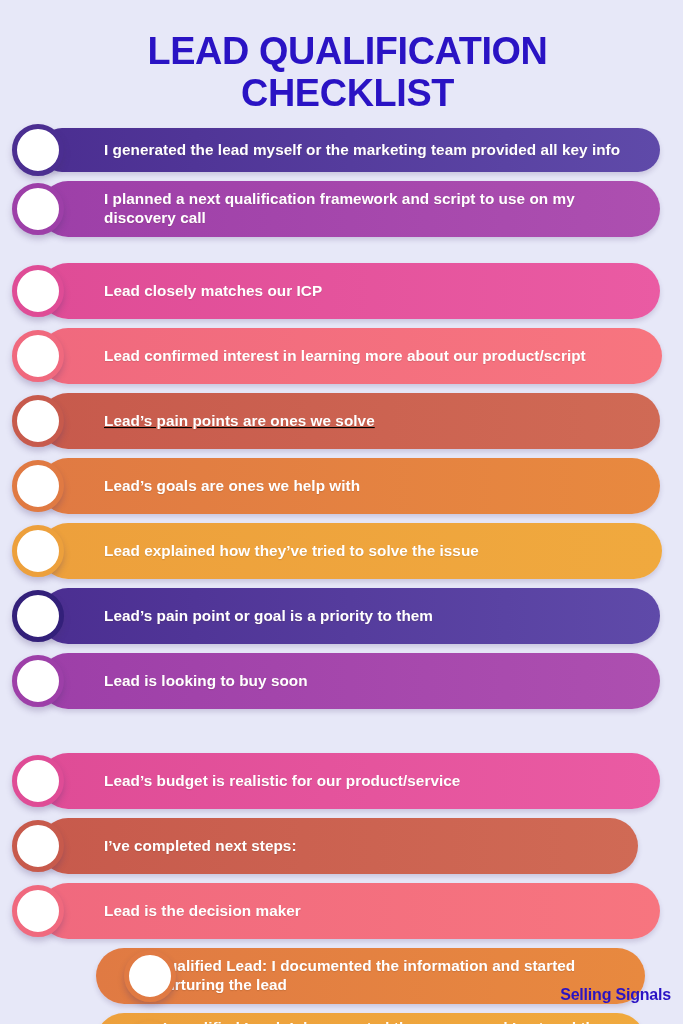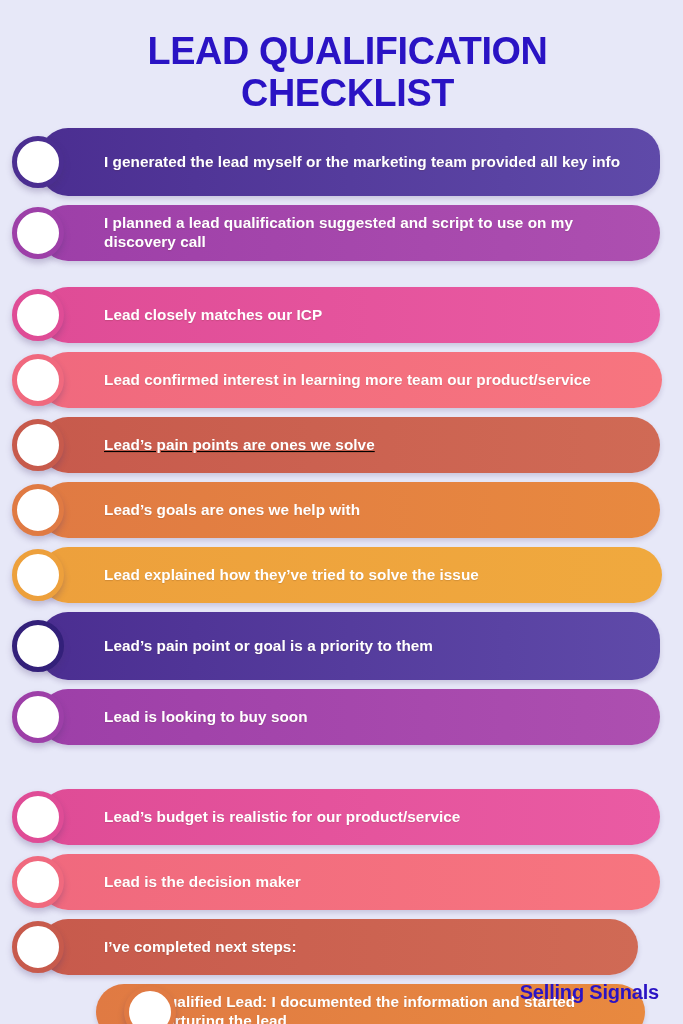--- a/index.html
+++ b/index.html
@@ -88,110 +88,110 @@
     box-sizing: border-box;
     border: 5px solid #888;
     box-shadow: 0 4px 6px rgba(70,50,110,0.26);
     z-index: 3;
   }
   .row.sub .circle { left: 28px; }
 
   
   .brand {
     position: absolute;
-    right: 24px;
+    right: 12px;
     bottom: 20px;
     color: #2a13c4;
     font-family: "Liberation Sans", sans-serif;
     font-weight: bold;
-    font-size: 20px;
+    font-size: 16px;
     letter-spacing: -0.2px;
   }
 </style>
 </head>
 <body style="background: rgb(231, 232, 248);">
 
 <div class="page">
 
   <div class="title-block">
     <span class="title-line" style="color: rgb(42, 19, 196);">LEAD QUALIFICATION</span>
     <span class="title-line" style="color: rgb(42, 19, 196);">CHECKLIST</span>
   </div>
 
   <div class="checklist" id="checklist">
-      <div class="row" style="height: 68px;">
+      <div class="row" style="height: 44px;">
         <div class="pill" style="width: 96.5%; background: linear-gradient(90deg, rgb(75, 46, 145) 0%, rgb(95, 74, 169) 100%);">
           <div class="circle" style="border-color: rgb(75, 46, 145);"></div>
           <div class="pill-text">I generated the lead myself or the marketing team provided all key info</div>
         </div>
       </div>
       <div class="row" style="height: 56px;">
         <div class="pill" style="width: 96.5%; background: linear-gradient(90deg, rgb(157, 63, 168) 0%, rgb(173, 79, 176) 100%);">
           <div class="circle" style="border-color: rgb(157, 63, 168);"></div>
-          <div class="pill-text">I planned a lead qualification suggested and script to use on my discovery call</div>
+          <div class="pill-text">I planned a next qualification framework and script to use on my discovery call</div>
         </div>
       </div>
       <div class="row" style="height: 56px; margin-top: 26px;">
         <div class="pill" style="width: 96.5%; background: linear-gradient(90deg, rgb(223, 76, 150) 0%, rgb(234, 91, 163) 100%);">
           <div class="circle" style="border-color: rgb(223, 76, 150);"></div>
           <div class="pill-text">Lead closely matches our ICP</div>
         </div>
       </div>
       <div class="row" style="height: 56px;">
         <div class="pill" style="width: 96.8%; background: linear-gradient(90deg, rgb(240, 105, 126) 0%, rgb(247, 117, 127) 100%);">
           <div class="circle" style="border-color: rgb(240, 105, 126);"></div>
-          <div class="pill-text">Lead confirmed interest in learning more team our product/service</div>
+          <div class="pill-text">Lead confirmed interest in learning more about our product/script</div>
         </div>
       </div>
       <div class="row" style="height: 56px;">
         <div class="pill" style="width: 96.5%; background: linear-gradient(90deg, rgb(199, 90, 76) 0%, rgb(208, 106, 85) 100%); text-decoration: underline;">
           <div class="circle" style="border-color: rgb(199, 90, 76);"></div>
           <div class="pill-text">Lead’s pain points are ones we solve</div>
         </div>
       </div>
       <div class="row" style="height: 56px;">
         <div class="pill" style="width: 96.5%; background: linear-gradient(90deg, rgb(224, 122, 67) 0%, rgb(232, 137, 63) 100%);">
           <div class="circle" style="border-color: rgb(224, 122, 67);"></div>
           <div class="pill-text">Lead’s goals are ones we help with</div>
         </div>
       </div>
       <div class="row" style="height: 56px;">
         <div class="pill" style="width: 96.8%; background: linear-gradient(90deg, rgb(237, 160, 60) 0%, rgb(240, 169, 62) 100%);">
           <div class="circle" style="border-color: rgb(237, 160, 60);"></div>
           <div class="pill-text">Lead explained how they’ve tried to solve the issue</div>
         </div>
       </div>
-      <div class="row" style="height: 68px;">
+      <div class="row" style="height: 56px;">
         <div class="pill" style="width: 96.5%; background: linear-gradient(90deg, rgb(75, 46, 145) 0%, rgb(95, 74, 169) 100%);">
           <div class="circle" style="border-color: rgb(51, 32, 122);"></div>
           <div class="pill-text">Lead’s pain point or goal is a priority to them</div>
         </div>
       </div>
       <div class="row" style="height: 56px;">
         <div class="pill" style="width: 96.5%; background: linear-gradient(90deg, rgb(157, 63, 168) 0%, rgb(173, 79, 176) 100%);">
           <div class="circle" style="border-color: rgb(157, 63, 168);"></div>
           <div class="pill-text">Lead is looking to buy soon</div>
         </div>
       </div>
       <div class="row" style="height: 56px; margin-top: 44px;">
         <div class="pill" style="width: 96.5%; background: linear-gradient(90deg, rgb(223, 76, 150) 0%, rgb(234, 91, 163) 100%);">
           <div class="circle" style="border-color: rgb(223, 76, 150);"></div>
           <div class="pill-text">Lead’s budget is realistic for our product/service</div>
         </div>
       </div>
       <div class="row" style="height: 56px;">
+        <div class="pill" style="width: 93%; background: linear-gradient(90deg, rgb(199, 90, 76) 0%, rgb(208, 106, 85) 100%);">
+          <div class="circle" style="border-color: rgb(199, 90, 76);"></div>
+          <div class="pill-text">I’ve completed next steps:</div>
+        </div>
+      </div>
+      <div class="row" style="height: 56px;">
         <div class="pill" style="width: 96.5%; background: linear-gradient(90deg, rgb(240, 105, 126) 0%, rgb(247, 117, 127) 100%);">
           <div class="circle" style="border-color: rgb(240, 105, 126);"></div>
           <div class="pill-text">Lead is the decision maker</div>
-        </div>
-      </div>
-      <div class="row" style="height: 56px;">
-        <div class="pill" style="width: 93%; background: linear-gradient(90deg, rgb(199, 90, 76) 0%, rgb(208, 106, 85) 100%);">
-          <div class="circle" style="border-color: rgb(199, 90, 76);"></div>
-          <div class="pill-text">I’ve completed next steps:</div>
         </div>
       </div>
       <div class="row sub" style="height: 56px;">
         <div class="pill" style="width: 93.5%; background: linear-gradient(90deg, rgb(224, 122, 67) 0%, rgb(232, 137, 63) 100%); padding-left: 60px;">
           <div class="circle" style="border-color: rgb(224, 122, 67);"></div>
           <div class="pill-text">Qualified Lead: I documented the information and started nurturing the lead</div>
         </div>
       </div>
       <div class="row sub" style="height: 68px;">
         <div class="pill" style="width: 93.5%; background: linear-gradient(90deg, rgb(237, 160, 60) 0%, rgb(240, 169, 62) 100%); padding-left: 60px;">

